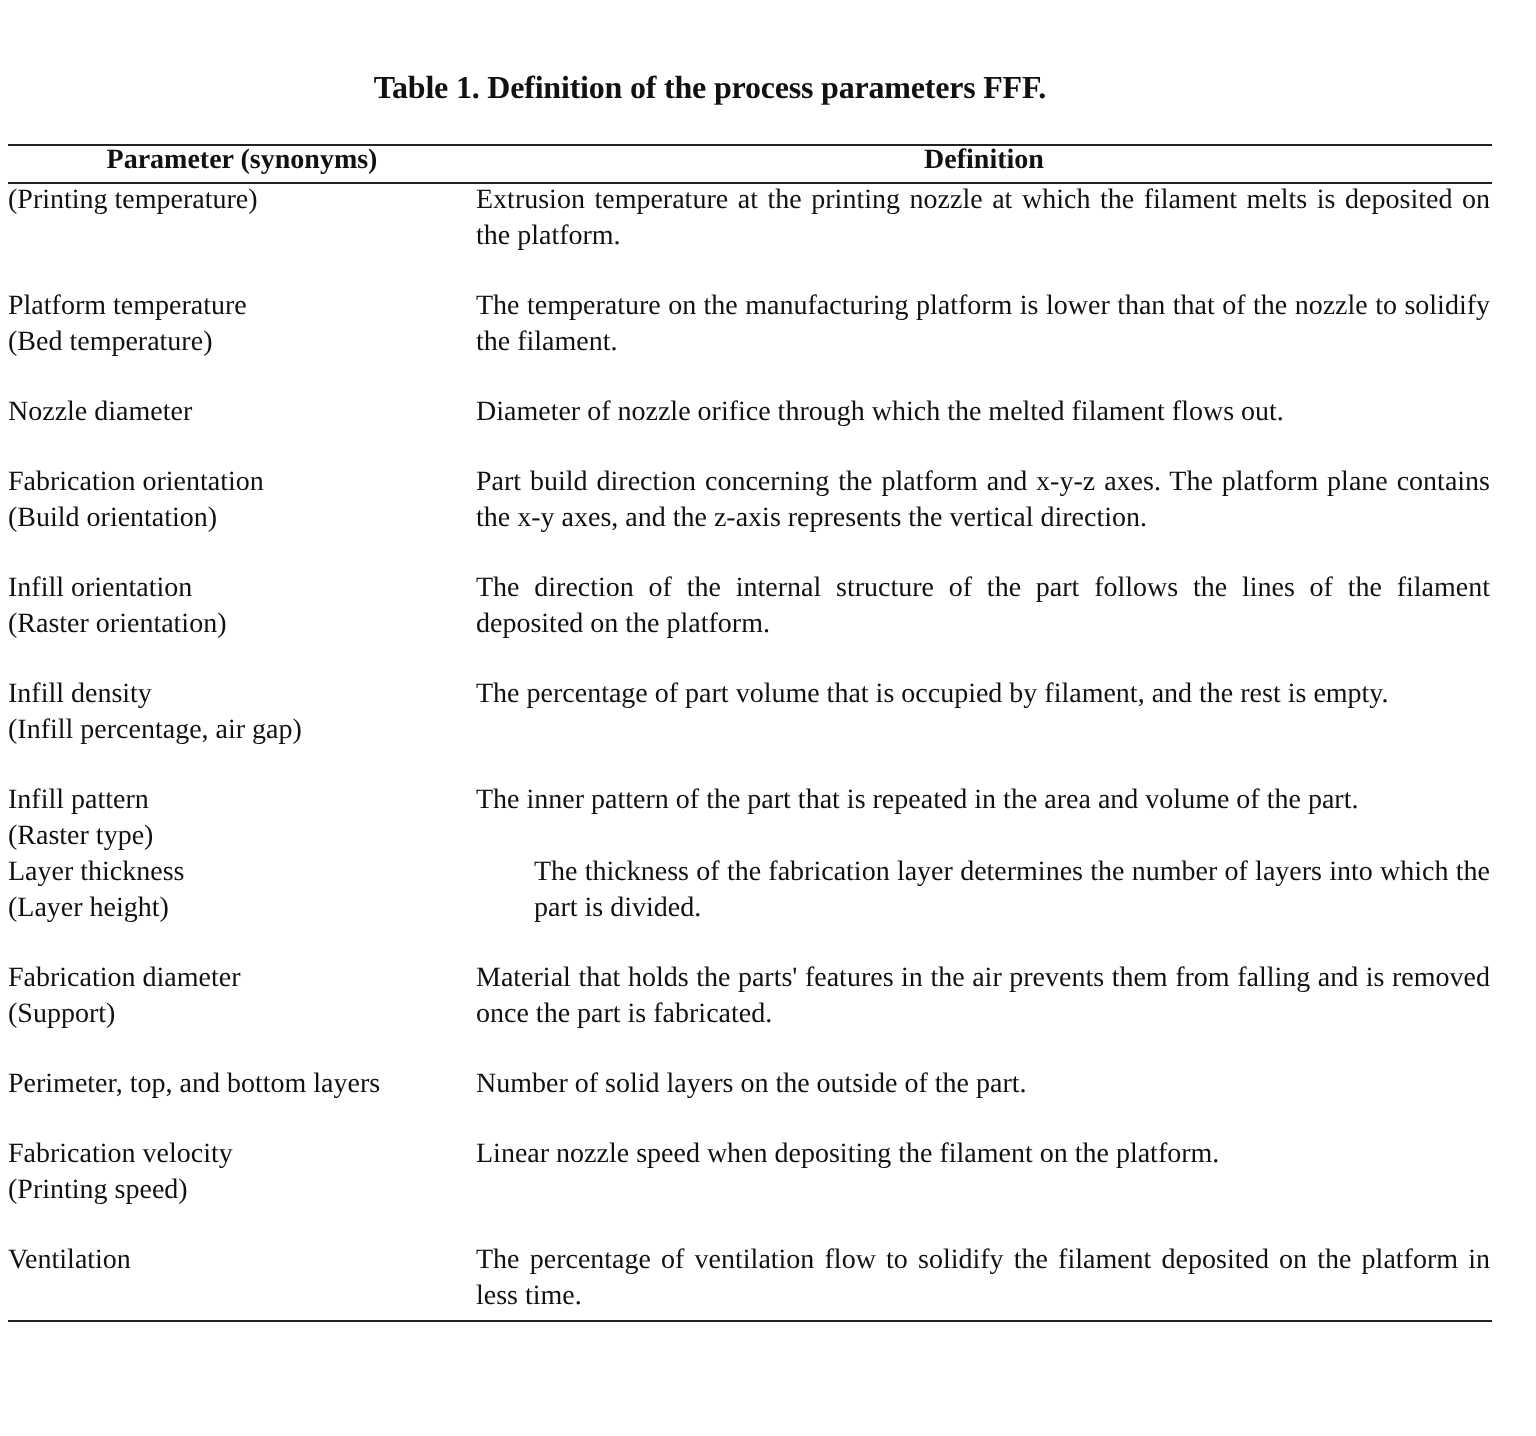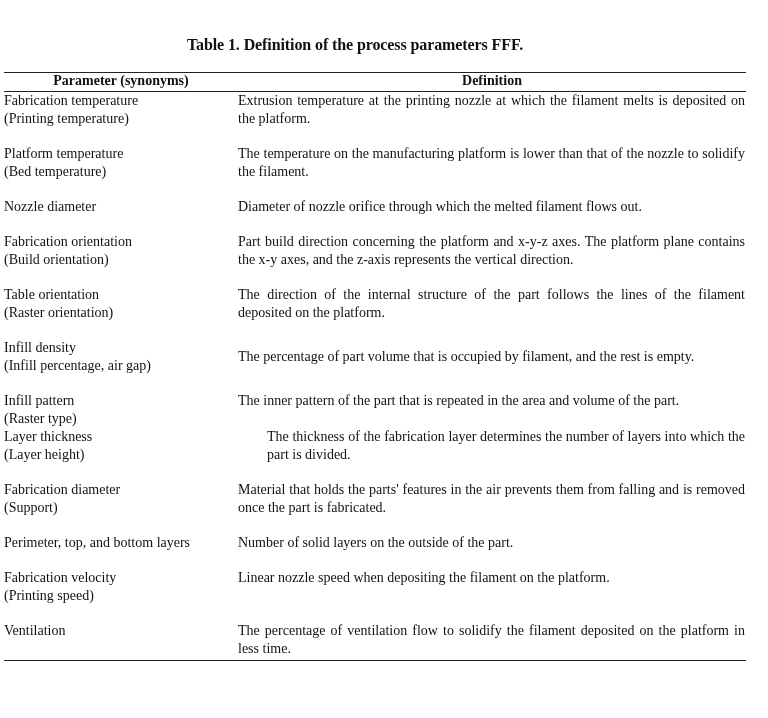--- a/index.html
+++ b/index.html
@@ -77,21 +77,20 @@
 <div class="table-wrap">
   <div class="rule"></div>
   <div class="head-row">
     <div class="c1">Parameter (synonyms)</div>
     <div class="c2">Definition</div>
   </div>
   <div class="rule thin"></div>
   <div id="rows">
       <div class="row" style="margin-top: 0px; min-height: 36px;">
         <div class="c1">
-          <span>Fabrication temperature</span>
           <span>(Printing temperature)</span>
         </div>
         <div class="c2">Extrusion temperature at the printing nozzle at which the filament melts is deposited on the platform.</div>
       </div>
       <div class="row" style="margin-top: 17px; min-height: 36px; justify-content: space-between;">
         <div class="c1">
           <span>Platform temperature</span>
           <span>(Bed temperature)</span>
         </div>
         <div class="c2">The temperature on the manufacturing platform is lower than that of the nozzle to solidify the filament.</div>
@@ -104,26 +103,26 @@
       </div>
       <div class="row" style="margin-top: 17px; min-height: 36px;">
         <div class="c1">
           <span>Fabrication orientation</span>
           <span>(Build orientation)</span>
         </div>
         <div class="c2">Part build direction concerning the platform and x-y-z axes.  The platform plane contains the x-y axes, and the z-axis represents the vertical direction.</div>
       </div>
       <div class="row" style="margin-top: 17px; min-height: 36px;">
         <div class="c1">
-          <span>Table orientation</span>
+          <span>Infill orientation</span>
           <span>(Raster orientation)</span>
         </div>
         <div class="c2">The direction of the internal structure of the part follows the lines of the filament deposited on the platform.</div>
       </div>
-      <div class="row" style="margin-top: 17px; min-height: 36px; align-items: center;">
+      <div class="row" style="margin-top: 17px; min-height: 36px;">
         <div class="c1">
           <span>Infill density</span>
           <span>(Infill percentage, air gap)</span>
         </div>
         <div class="c2">The percentage of part volume that is occupied by filament, and the rest is empty.</div>
       </div>
       <div class="row" style="margin-top: 17px; min-height: 36px;">
         <div class="c1">
           <span>Infill pattern</span>
           <span>(Raster type)</span>

